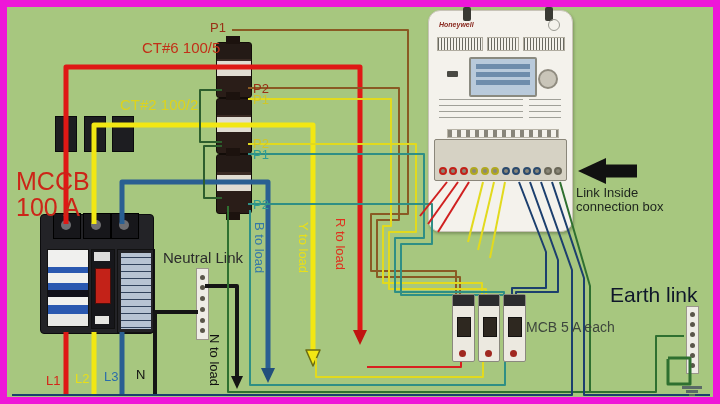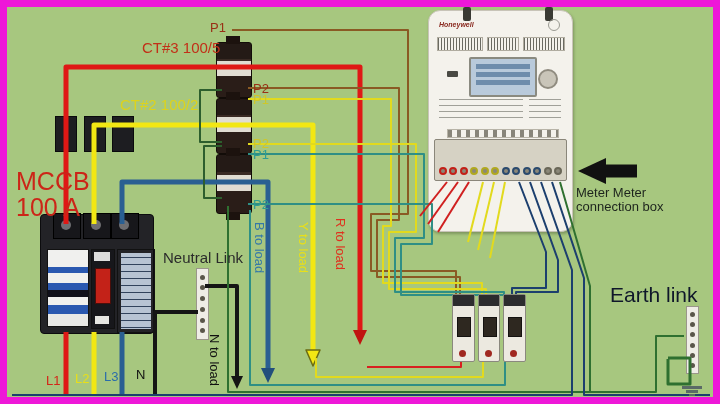--- a/index.html
+++ b/index.html
@@ -210,37 +210,38 @@
         <div class="tg"></div>
         <div class="dot"></div>
       </div>
   </div>
 
   <div class="lbl" style="left:16px;top:168px;font-size:25px;color:#cc2518">
     <div>MCCB</div>
       <div>100 A</div>
   </div>
 
-  <div class="lbl" style="left:142px;top:40px;font-size:15px;color:#c23018">CT#3 100/5</div>
+  <div class="lbl" style="left:142px;top:40px;font-size:15px;color:#c23018">CT#6 100/5</div>
   <div class="lbl" style="left:120px;top:97px;font-size:15px;color:#ddd31c">CT#2 100/2</div>
 
   <div class="lbl" style="left:210px;top:21px;font-size:13px;color:#993016">P1</div>
   <div class="lbl" style="left:253px;top:82px;font-size:13px;color:#993016">P2</div>
   <div class="lbl" style="left:253px;top:93px;font-size:13px;color:#cfc728">P1</div>
   <div class="lbl" style="left:253px;top:137px;font-size:13px;color:#cfc728">P2</div>
   <div class="lbl" style="left:253px;top:148px;font-size:13px;color:#2f9c92">P1</div>
   <div class="lbl" style="left:253px;top:198px;font-size:13px;color:#2f9c92">P2</div>
 
   <div class="lbl" style="left:576px;top:186px;font-size:13px;color:#1d241d">
-    <div>Meter Meter</div>
+    <div>Link Inside</div>
       <div>connection box</div>
   </div>
 
   <div class="lbl" style="left:163px;top:250px;font-size:15px;color:#2b2b2b">Neutral Link</div>
   <div class="lbl" style="left:610px;top:284px;font-size:21px;color:#0f172a">Earth link</div>
+  <div class="lbl" style="left:526px;top:320px;font-size:14px;color:#3d463d">MCB 5 A each</div>
 
   <div class="lbl vt" style="left:207px;top:334px;font-size:13px;color:#111">N to load</div>
   <div class="lbl vt" style="left:252px;top:222px;font-size:13px;color:#3579a8">B to load</div>
   <div class="lbl vt" style="left:296px;top:222px;font-size:13px;color:#e8df1a">Y to load</div>
   <div class="lbl vt" style="left:333px;top:218px;font-size:13px;color:#e0301e">R to load</div>
 
   <div class="lbl" style="left:46px;top:374px;font-size:13px;color:#d42618">L1</div>
   <div class="lbl" style="left:75px;top:372px;font-size:13px;color:#e8df1a">L2</div>
   <div class="lbl" style="left:104px;top:370px;font-size:13px;color:#2a6daa">L3</div>
   <div class="lbl" style="left:136px;top:368px;font-size:13px;color:#111">N</div>

